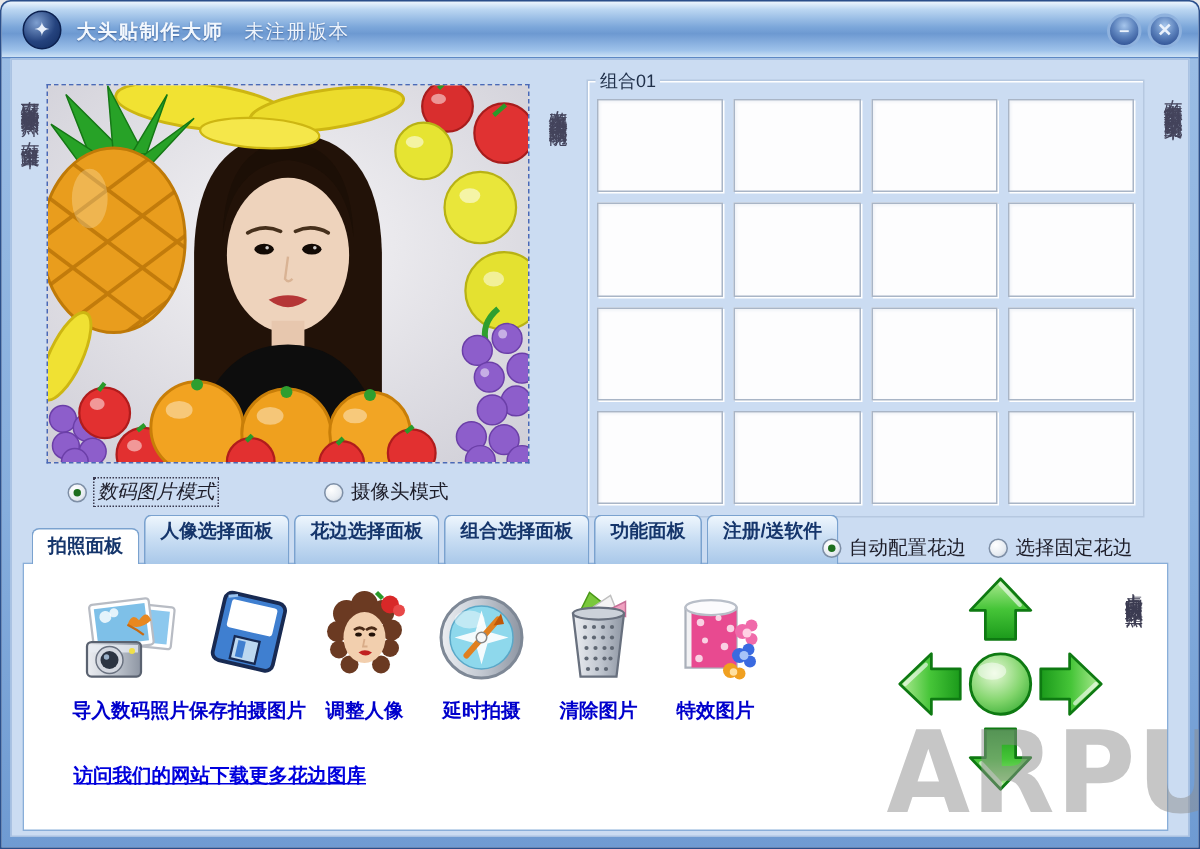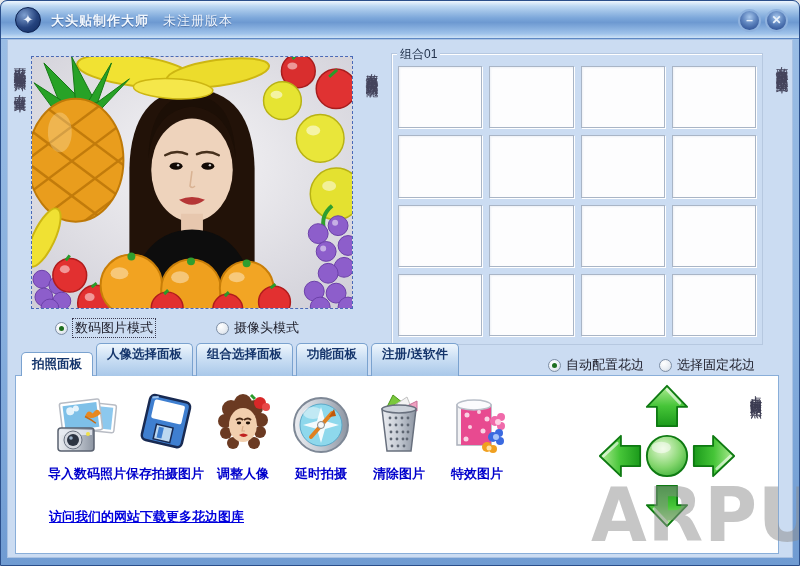--- a/index.html
+++ b/index.html
@@ -238,21 +238,21 @@
       <ellipse cx="206" cy="222" rx="8" ry="5" fill="rgba(255,255,255,0.4)"></ellipse>
       <circle cx="136" cy="253" r="16" fill="#e23030" stroke="#b01c1c" stroke-width="1.5"></circle>
       <circle cx="197" cy="254" r="15" fill="#e23030" stroke="#b01c1c" stroke-width="1.5"></circle>
       <circle cx="244" cy="247" r="16" fill="#e23030" stroke="#b01c1c" stroke-width="1.5"></circle>
       <path d="M133,239 l4,-4 M194,241 l4,-4 M240,233 l5,-4" stroke="#2a9a2a" stroke-width="3"></path>
       <ellipse cx="33" cy="214" rx="5" ry="4" fill="rgba(255,255,255,0.5)"></ellipse>
       <ellipse cx="58" cy="242" rx="5" ry="4" fill="rgba(255,255,255,0.5)"></ellipse>
     </svg>
   </div>
 
-  <div class="radio-row" style="left:54px; top:318px;">
+  <div class="radio-row" style="left:44px; top:318px;font-style:italic;">
     <span class="radio sel"></span>
     <span class="radio-label focused">数码图片模式</span>
   </div>
   <div class="radio-row" style="left:215px; top:318px;">
     <span class="radio"></span>
     <span class="radio-label">摄像头模式</span>
   </div>
 
   <div class="groupbox">
     <span class="groupbox-title">组合01</span>
@@ -272,20 +272,21 @@
       <div class="thumb-cell"></div>
       <div class="thumb-cell"></div>
       <div class="thumb-cell"></div>
       <div class="thumb-cell"></div>
     </div>
   </div>
 
   <div class="tabbar">
     <div class="tab active">拍照面板</div>
     <div class="tab">人像选择面板</div>
+    <div class="tab">花边选择面板</div>
     <div class="tab">组合选择面板</div>
     <div class="tab">功能面板</div>
     <div class="tab">注册/送软件</div>
   </div>
 
   <div class="radio-row" style="left:547px; top:355px; z-index:3;">
     <span class="radio sel"></span>
     <span class="radio-label">自动配置花边</span>
   </div>
   <div class="radio-row" style="left:658px; top:355px; z-index:3;">

